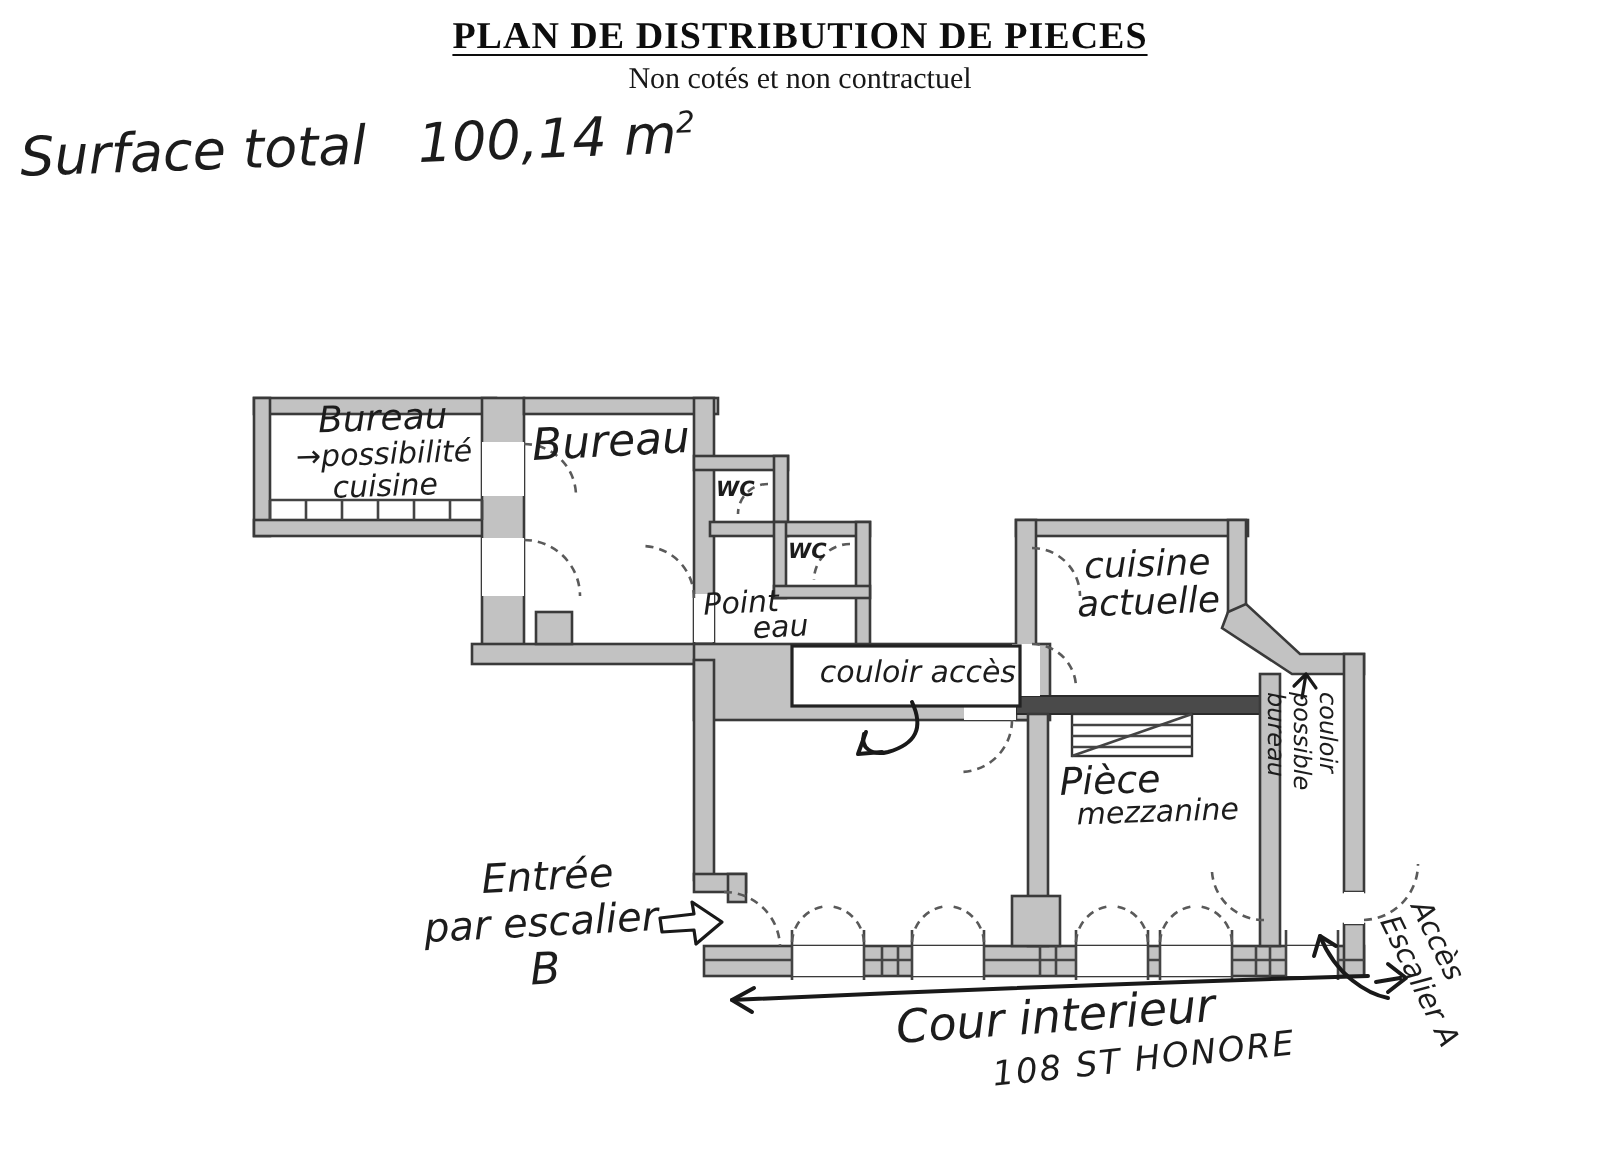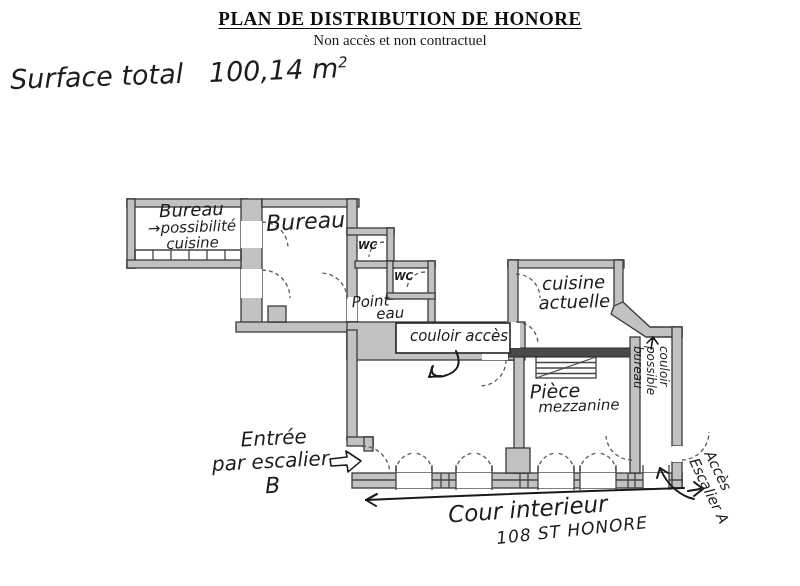--- a/index.html
+++ b/index.html
@@ -31,22 +31,22 @@
   .arrow{stroke:#191919;stroke-width:2;fill:none;stroke-linecap:round;stroke-linejoin:round;}
   .labelbox{fill:var(--paper);stroke:#222;stroke-width:1.6;}
   .hatch{fill:var(--paper);stroke:#333;stroke-width:1.2;}
 </style>
 </head>
 <body>
 
 <div id="page">
 
   <div class="hdr">
-    <div class="title">PLAN DE DISTRIBUTION DE HONORE</div>
-    <div class="subtitle">Non accès et non contractuel</div>
+    <div class="title">PLAN DE DISTRIBUTION DE PIECES</div>
+    <div class="subtitle">Non cotés et non contractuel</div>
   </div>
 
   <div class="hand" style="left:10px;top:60px;font-size:27px;transform:rotate(-2deg);">
     <span>Surface total</span>&nbsp;&nbsp;
     <span>100,14</span>
     <span>m</span><span class="sup">2</span>
   </div>
 
   <svg width="800" height="586" viewBox="0 0 800 586">
 

